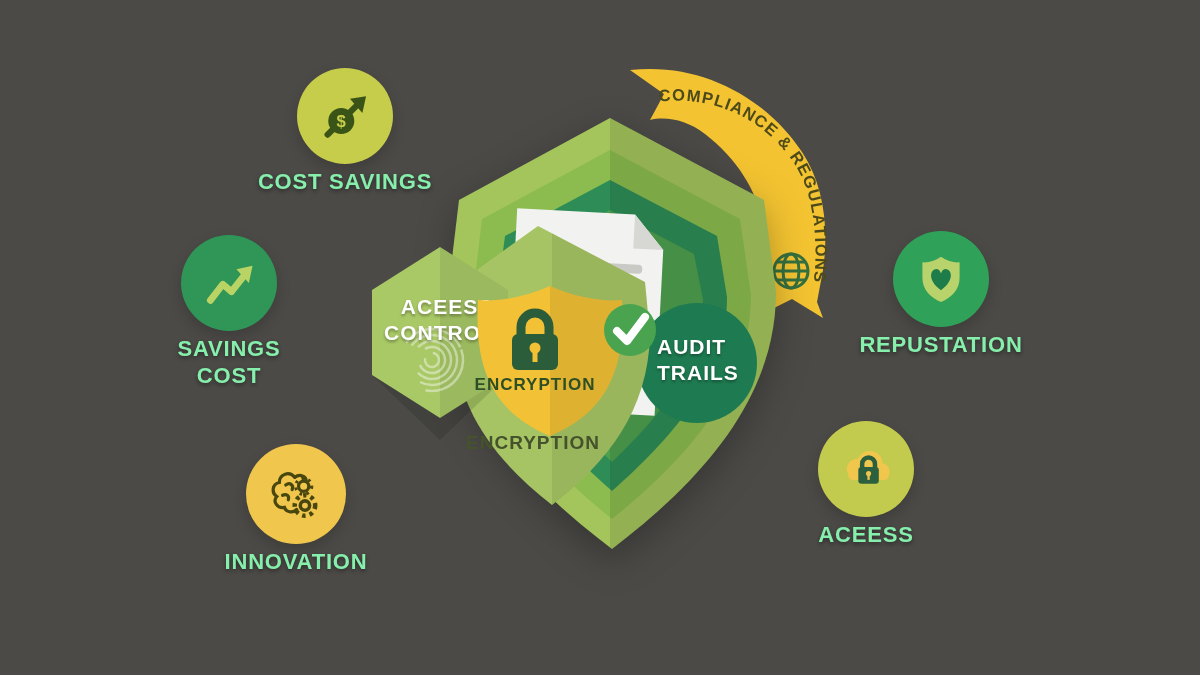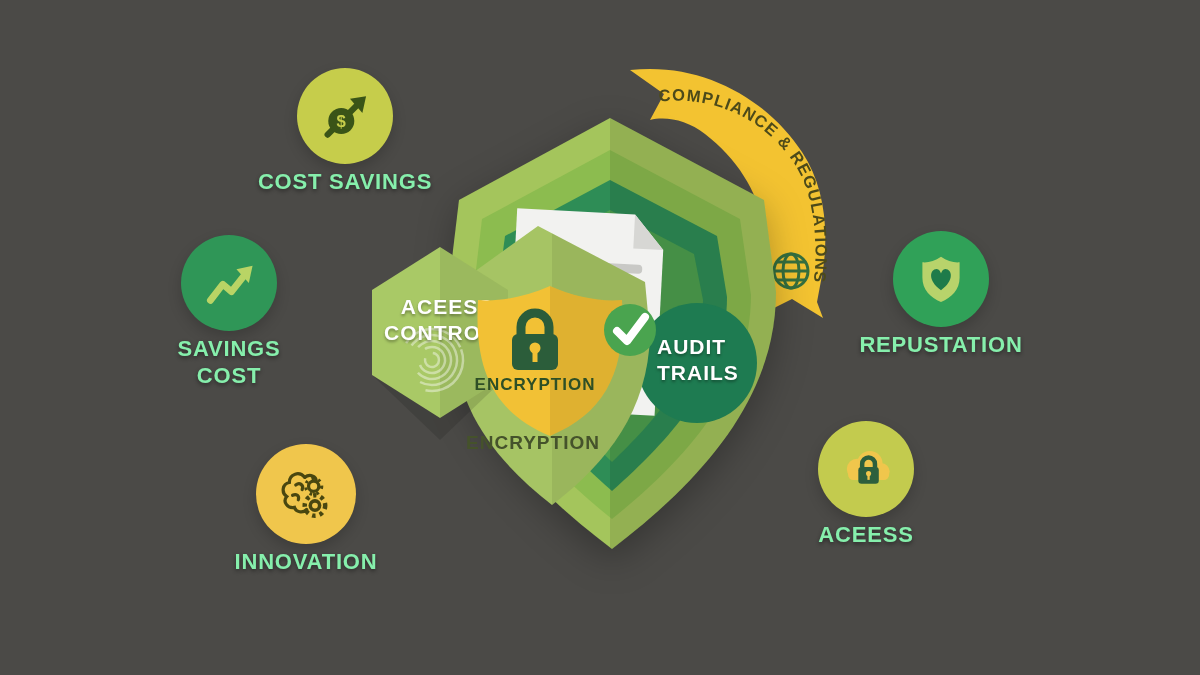--- a/index.html
+++ b/index.html
@@ -173,21 +173,21 @@
         <polyline points="20,78 40,52 54,64 76,36" fill="none" stroke="#b9d465" stroke-width="11" stroke-linecap="round" stroke-linejoin="round"></polyline>
         <polygon points="62,28 88,22 82,50" fill="#b9d465"></polygon>
       </svg>
     </div>
     <div class="label">
       <span>SAVINGS</span>
       <span>COST</span>
     </div>
   </div>
 
-  <div class="item" style="left:196px; top:444px; width:220px;">
+  <div class="item" style="left:186px; top:444px; width:220px;">
     <div class="circle" style="width:100px;height:100px;background:#f0c64c;">
       <svg width="64" height="64" viewBox="0 0 100 100">
         <g stroke="#494710" stroke-width="5" fill="none" stroke-linecap="round">
           <path d="M 48 24 C 40 14, 24 18, 24 32 C 13 34, 11 48, 20 54 C 13 62, 21 73, 32 71 C 34 78, 45 81, 51 74"></path>
           <path d="M 48 24 C 56 18, 66 22, 66 30"></path>
           <path d="M 34 36 C 40 31, 47 36, 44 43"></path>
           <path d="M 29 52 C 35 49, 40 53, 38 59"></path>
         </g>
         <circle cx="62" cy="38" r="8" stroke="#494710" stroke-width="5" fill="none"></circle>
         <circle cx="62" cy="38" r="12.5" stroke="#494710" stroke-width="5" fill="none" stroke-dasharray="4 7"></circle>

